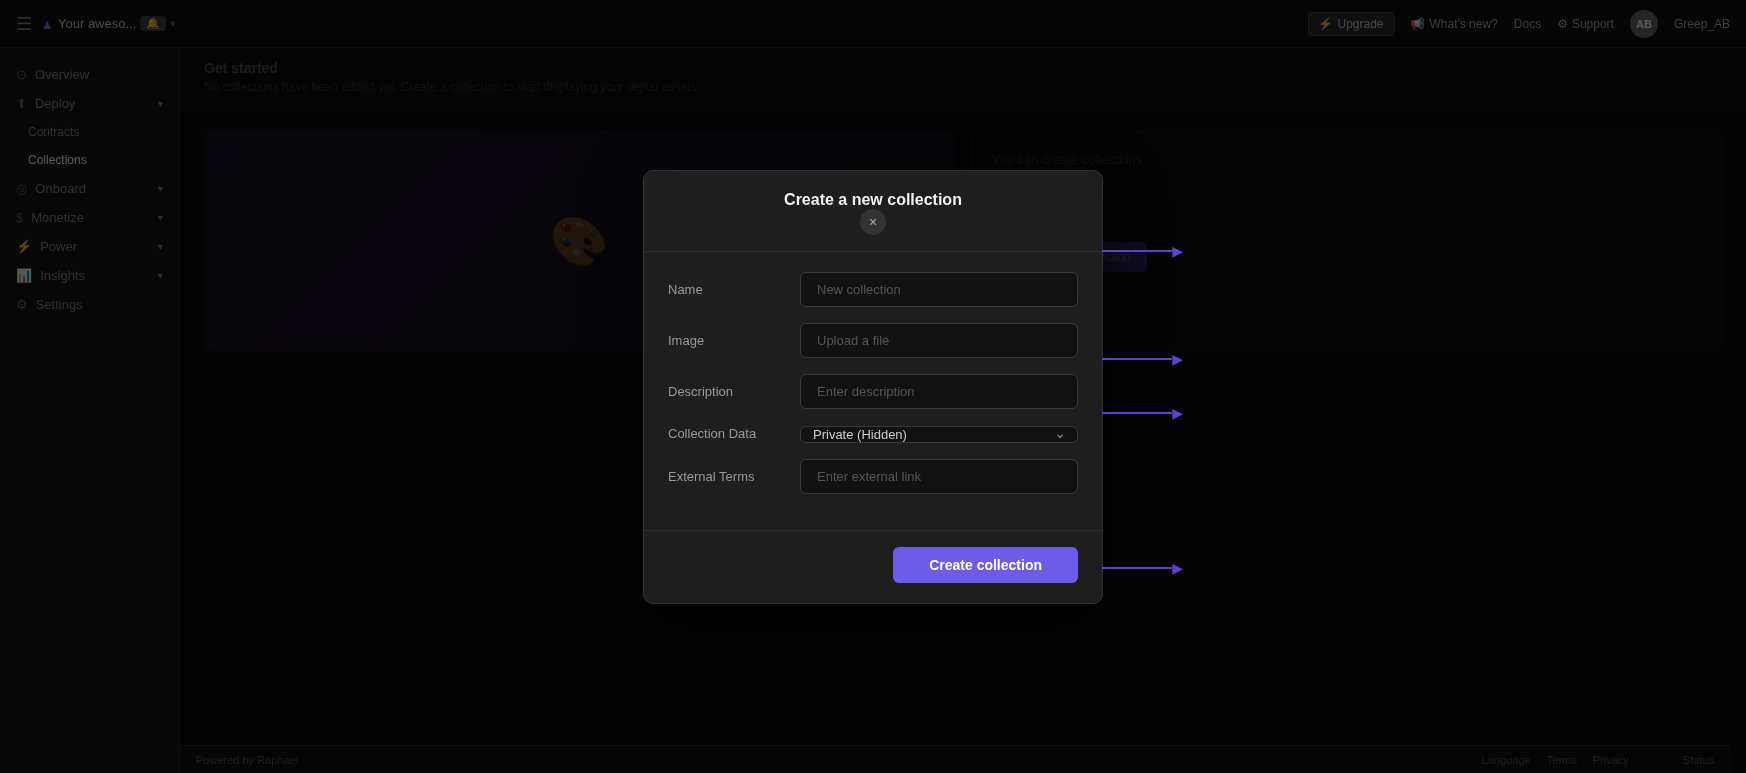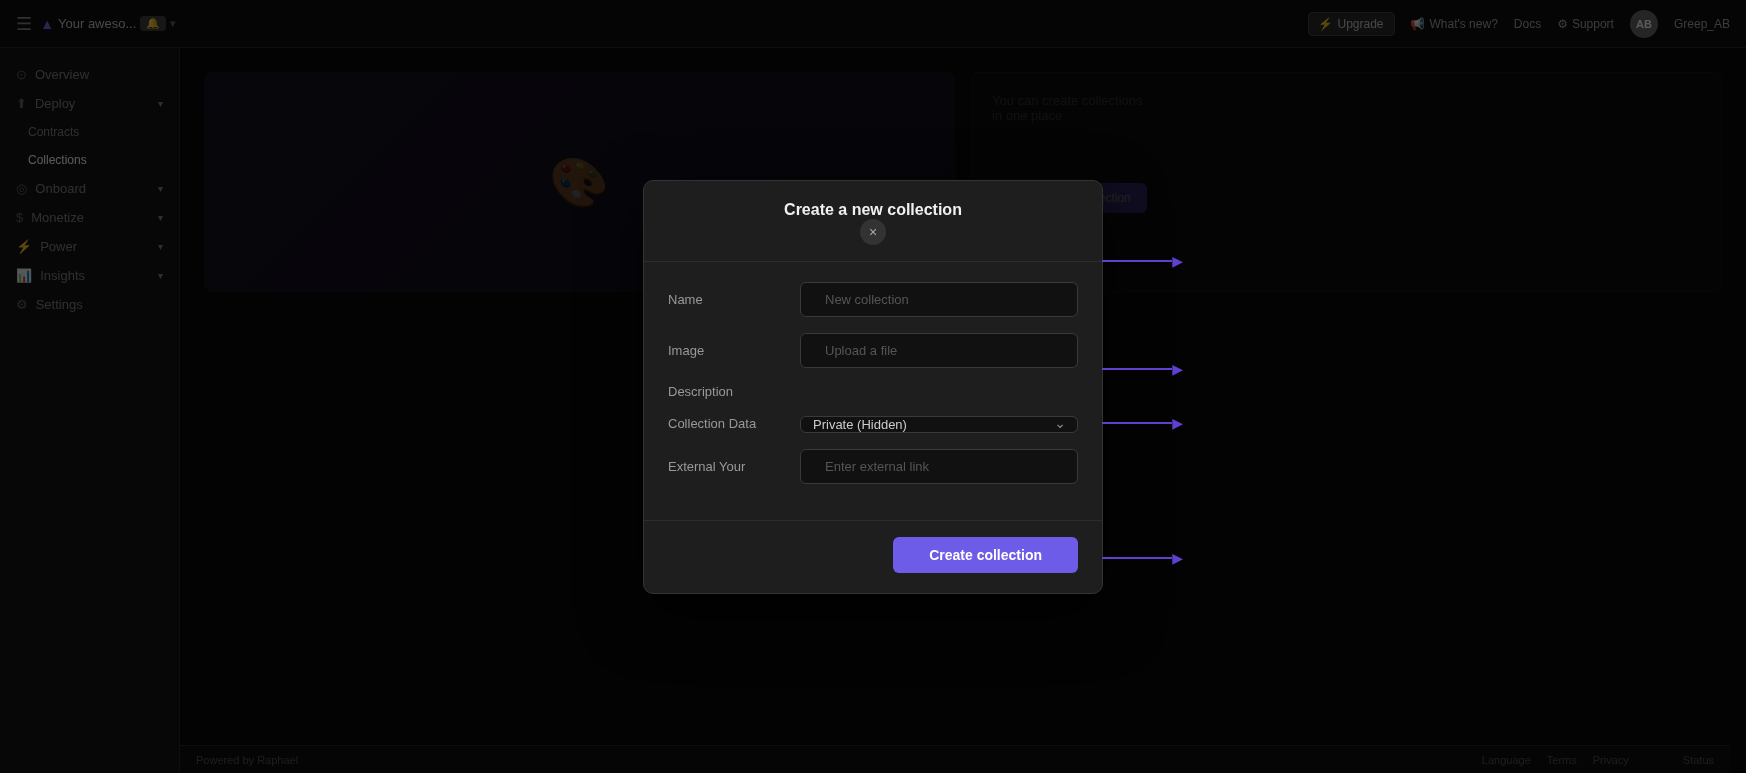--- a/index.html
+++ b/index.html
@@ -247,21 +247,21 @@
       gap: 12px;
     }
     .form-label {
       color: #999;
       font-size: 13px;
     }
     .form-input {
       background: #111;
       border: 1px solid #3a3a3a;
       border-radius: 6px;
-      padding: 9px 24px;
+      padding: 9px 16px;
       color: #ccc;
       font-size: 13px;
       width: 100%;
       outline: none;
     }
     .form-input::placeholder {
       color: #555;
     }
     .form-select {
       background: #111;
@@ -380,20 +380,24 @@
     <span>Insights</span>
     <span class="chevron">▾</span>
   </div>
   <div class="sidebar-item">
     <span class="sidebar-icon">⚙</span>
     <span>Settings</span>
   </div>
 </div>
 
 <div class="main-content">
+  <div class="get-started-banner">
+    <h3>Get started</h3>
+    <p>No collections have been added yet. Create a collection to start displaying your digital assets.</p>
+  </div>
   <div class="content-grid">
     <div class="content-card" style="background: linear-gradient(135deg,#2a2a4a,#1a1a2a); overflow:hidden;">
       <div style="width:100%;height:100%;background:rgba(80,60,120,0.3);display:flex;align-items:center;justify-content:center;color:#555;font-size:48px;">🎨</div>
     </div>
     <div class="create-card">
       <p style="color:#777;font-size:13px;">You can create collections<br>in one place</p>
       <div class="create-btn-blurred">
         <span>+</span>
         <span>+ Create a collection</span>
       </div>
@@ -429,34 +433,35 @@
           <input type="text" class="form-input" placeholder="New collection" style="">
         </div>
 
         <div class="form-row">
           <label class="form-label">Image</label>
           <input type="text" class="form-input" placeholder="Upload a file" style="">
         </div>
 
         <div class="form-row">
           <label class="form-label">Description</label>
+          <input type="text" class="form-input" placeholder="Enter description" style="">
         </div>
 
         <div class="form-row">
           <label class="form-label">Collection Data</label>
           <div class="select-wrapper">
             <select class="form-select form-input">
               <option>Private (Hidden)</option>
               <option>Public</option>
             </select>
           </div>
         </div>
 
         <div class="form-row">
-          <label class="form-label">External Your</label>
+          <label class="form-label">External Terms</label>
           <input type="text" class="form-input" placeholder="Enter external link" style="">
         </div>
       </div>
       <div class="modal-footer">
         <button class="create-collection-btn">
           <span>Create collection</span>
         </button>
       </div>
     </div>
 

